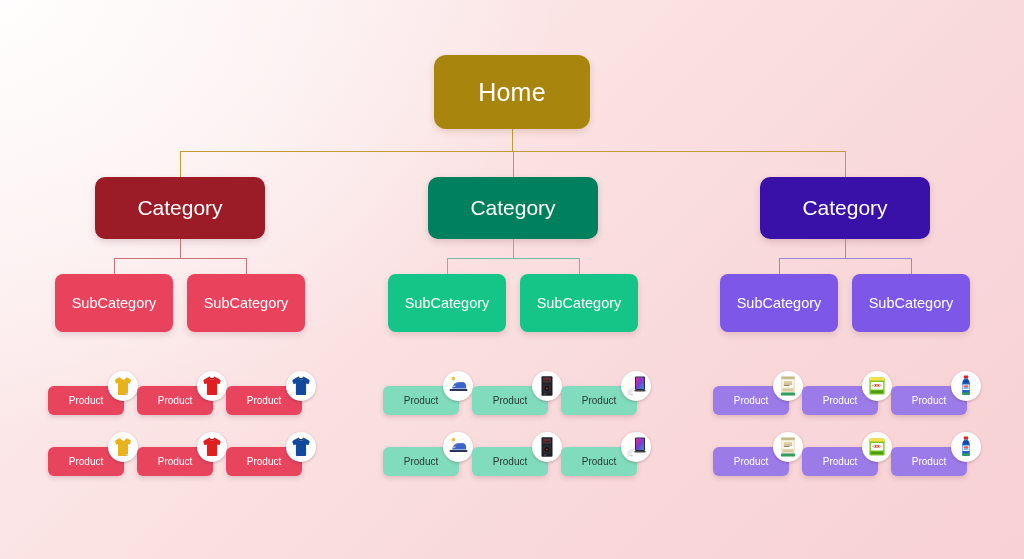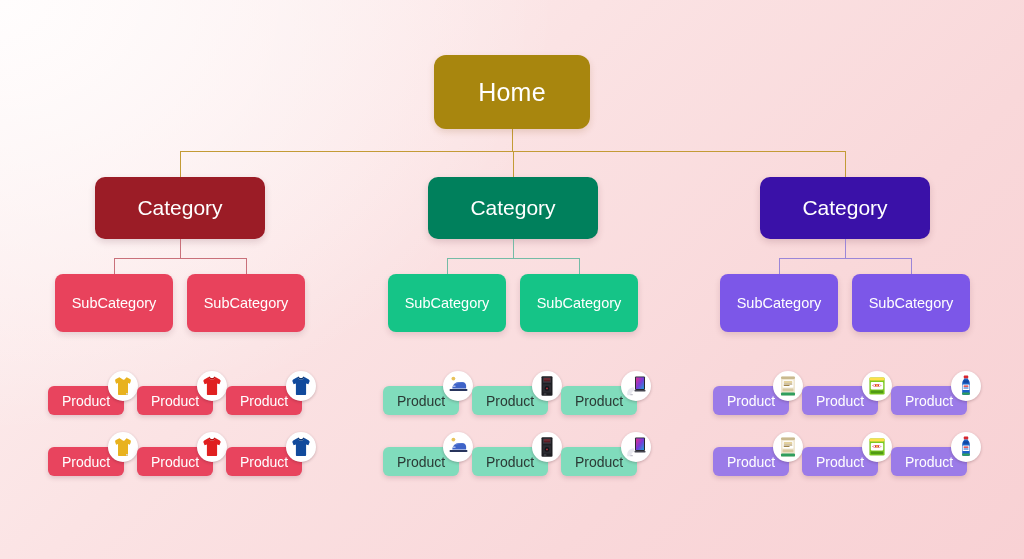--- a/index.html
+++ b/index.html
@@ -65,21 +65,21 @@
 
   
   .product {
     position: absolute;
     width: 76px;
     height: 29px;
     border-radius: 6px;
     display: flex;
     align-items: center;
     justify-content: center;
-    font-size: 14px;
+    font-size: 10px;
     font-weight: 500;
     box-shadow: 0 2px 5px rgba(90, 30, 50, .18);
   }
 
   .product .badge {
     position: absolute;
     right: -14px;
     top: -15px;
     width: 30px;
     height: 30px;

